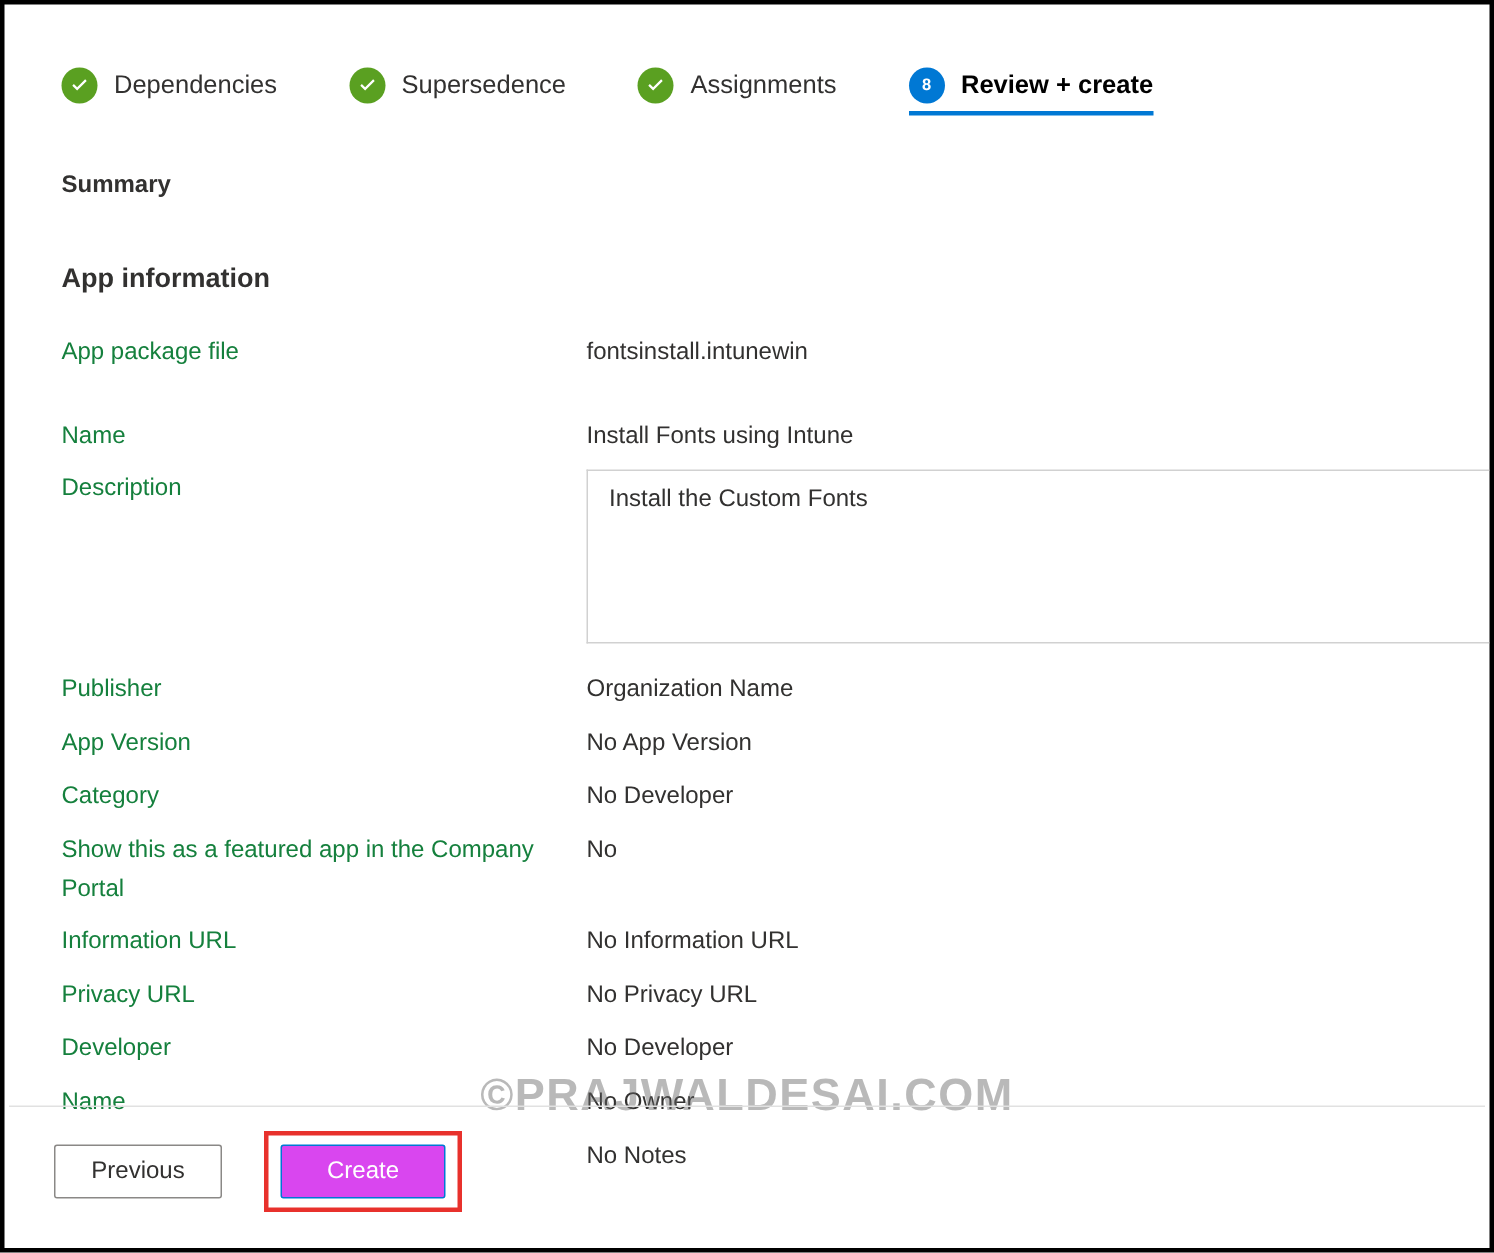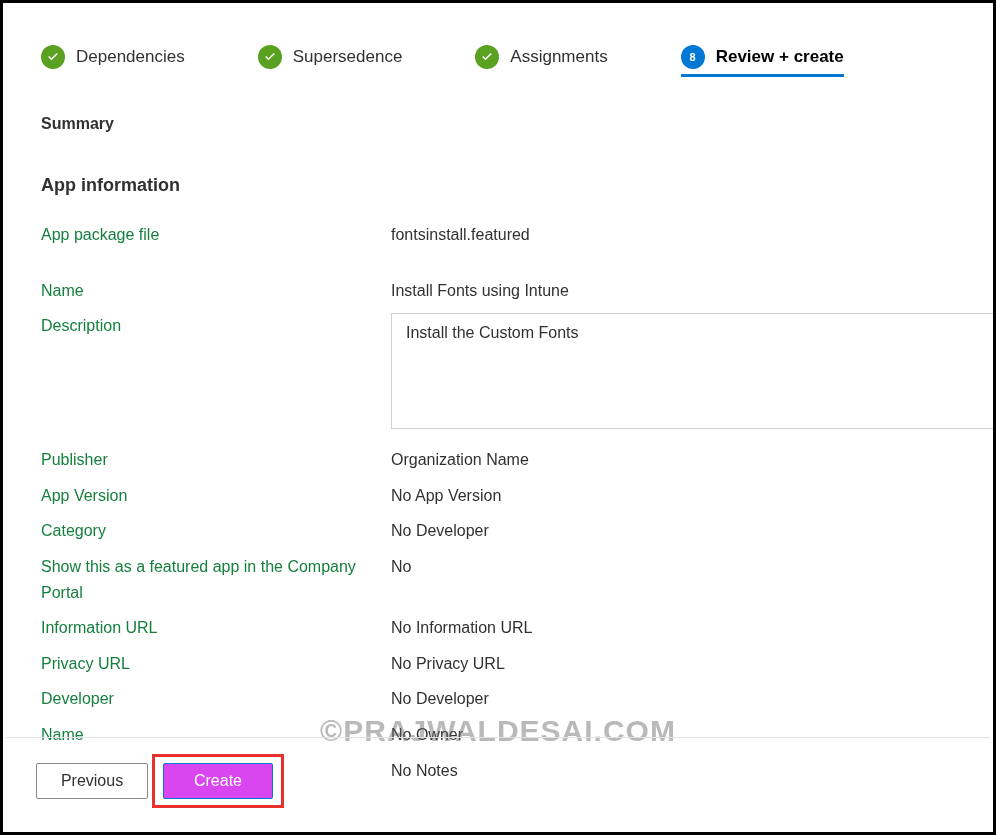--- a/index.html
+++ b/index.html
@@ -14,21 +14,21 @@
       height: 835px;
       border: 3px solid #000;
       position: relative;
       overflow: hidden;
     }
     .content {
       padding: 42px 38px 0 38px;
     }
     .wizard-steps {
       display: flex;
-      gap: 73px;
+      gap: 48px;
       align-items: flex-end;
       margin-bottom: 38px;
     }
     .step {
       display: flex;
       align-items: center;
       gap: 11px;
       padding-bottom: 8px;
     }
     .step-icon {
@@ -112,21 +112,21 @@
       margin-bottom: 18px;
     }
     .footer {
       position: absolute;
       bottom: 0;
       left: 3px;
       right: 3px;
       border-top: 1px solid #e1e1e1;
       padding: 16px 30px 24px 30px;
       display: flex;
-      gap: 4px;
+      gap: 28px;
       align-items: center;
     }
     .btn {
       padding: 8px 20px;
       font-size: 16px;
       border-radius: 2px;
       cursor: pointer;
       font-family: inherit;
     }
     .btn-secondary {
@@ -193,21 +193,21 @@
       <span class="step-label">Review + create</span>
     </div>
   </div>
 
   <div class="summary-heading">Summary</div>
 
   <div class="section-heading">App information</div>
 
   <div class="info-row spaced">
     <div class="info-label">App package file</div>
-    <div class="info-value">fontsinstall.featured</div>
+    <div class="info-value">fontsinstall.intunewin</div>
   </div>
 
   <div class="info-row">
     <div class="info-label">Name</div>
     <div class="info-value">Install Fonts using Intune</div>
   </div>
 
   <div class="info-row description">
     <div class="info-label">Description</div>
     <div class="description-box">Install the Custom Fonts</div>

